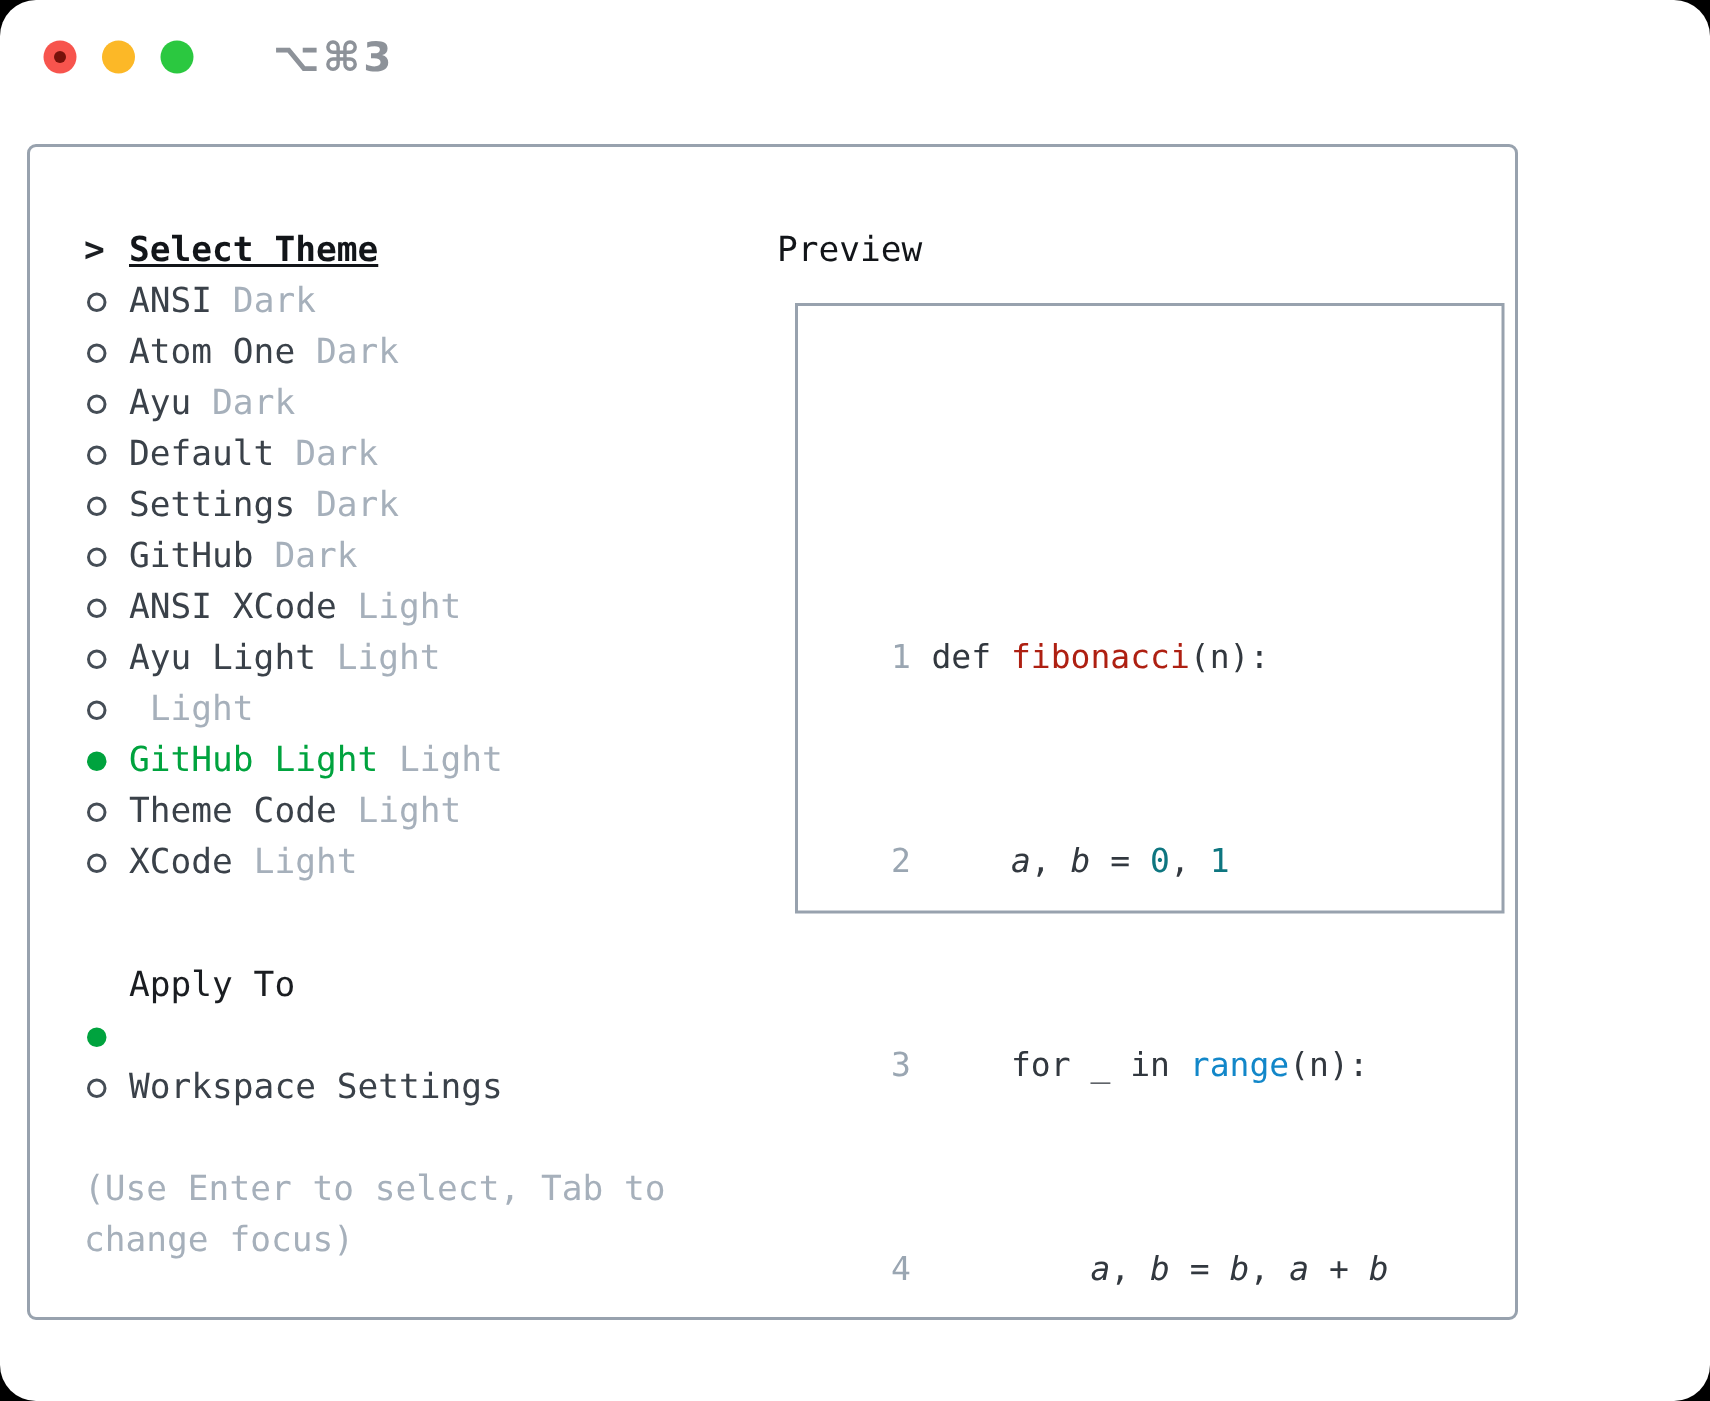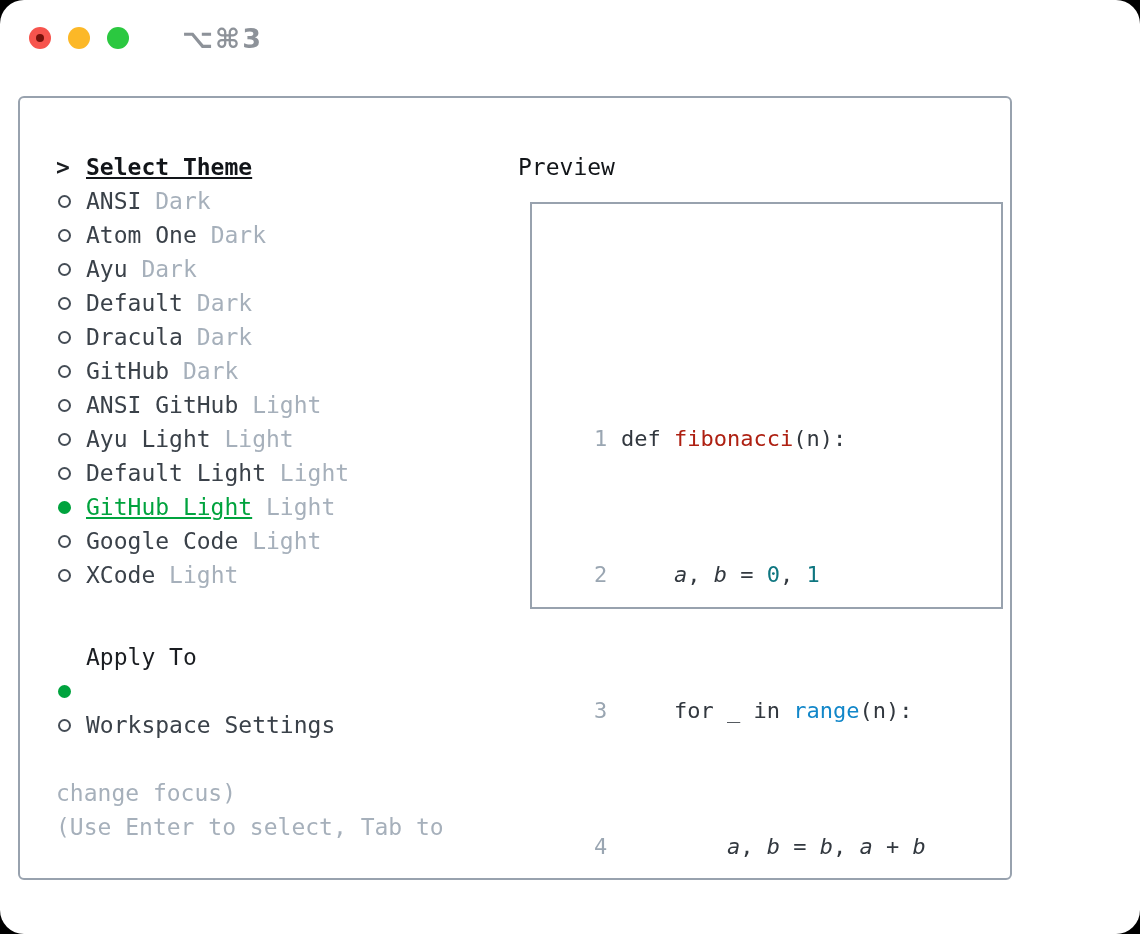--- a/index.html
+++ b/index.html
@@ -42,21 +42,21 @@
   }
   
   .left-col{position:absolute;left:36px;top:52px;font-size:23px;color:var(--list-ink);}
   .row{display:flex;align-items:center;height:34px;white-space:pre;}
   .icon-cell{width:30px;display:flex;align-items:center;flex:none;}
   .radio{width:13px;height:13px;border:2px solid #454d56;border-radius:50%;box-sizing:border-box;margin-left:2px;}
   .radio.sel{background:var(--sel-green);border-color:var(--sel-green);}
   .prompt{font-weight:700;color:#1b1e22;font-size:23px;}
   .hdr{font-weight:700;color:var(--header-ink);text-decoration:underline;}
   .variant{color:var(--muted);}
-  .row.selected .label{color:var(--sel-green);text-decoration:underline;}
+  .row.selected .label{color:var(--sel-green);}
   .apply-hdr{margin-top:48px;color:#1a1d21;}
   .hint{margin-top:34px;color:var(--muted);}
   
   .preview-hdr{position:absolute;left:498px;top:52px;height:34px;display:flex;align-items:center;
     font-size:23px;font-weight:400;color:var(--header-ink);}
   .preview-box{
     position:absolute;left:510px;top:104px;width:473px;height:407px;
     border:2px solid var(--border);box-sizing:border-box;background:#fff;
   }
   .code{position:absolute;left:9px;top:48px;font-size:22px;line-height:34px;white-space:pre;color:var(--ink);}
@@ -104,51 +104,51 @@
     <span class="label">Ayu</span><span class="variant"> Dark</span>
   </div>
 
   <div class="row">
     <span class="icon-cell"><span class="radio"></span></span>
     <span class="label">Default</span><span class="variant"> Dark</span>
   </div>
 
   <div class="row">
     <span class="icon-cell"><span class="radio"></span></span>
-    <span class="label">Dracula</span><span class="variant"> Dark</span>
+    <span class="label">Settings</span><span class="variant"> Dark</span>
   </div>
 
   <div class="row">
     <span class="icon-cell"><span class="radio"></span></span>
     <span class="label">GitHub</span><span class="variant"> Dark</span>
   </div>
 
   <div class="row">
     <span class="icon-cell"><span class="radio"></span></span>
-    <span class="label">ANSI GitHub</span><span class="variant"> Light</span>
+    <span class="label">ANSI XCode</span><span class="variant"> Light</span>
   </div>
 
   <div class="row">
     <span class="icon-cell"><span class="radio"></span></span>
     <span class="label">Ayu Light</span><span class="variant"> Light</span>
   </div>
 
   <div class="row">
     <span class="icon-cell"><span class="radio"></span></span>
-    <span class="label">Default Light</span><span class="variant"> Light</span>
+    <span class="variant"> Light</span>
   </div>
 
   <div class="row selected">
     <span class="icon-cell"><span class="radio sel"></span></span>
     <span class="label">GitHub Light</span><span class="variant"> Light</span>
   </div>
 
   <div class="row">
     <span class="icon-cell"><span class="radio"></span></span>
-    <span class="label">Google Code</span><span class="variant"> Light</span>
+    <span class="label">Theme Code</span><span class="variant"> Light</span>
   </div>
 
   <div class="row">
     <span class="icon-cell"><span class="radio"></span></span>
     <span class="label">XCode</span><span class="variant"> Light</span>
   </div>
 </div>
 
       <div class="row apply-hdr">
         <span class="icon-cell"></span>
@@ -160,22 +160,22 @@
     <span class="variant"></span>
   </div>
 
   <div class="row">
     <span class="icon-cell"><span class="radio"></span></span>
     <span class="label">Workspace Settings</span><span class="variant"></span>
   </div>
 </div>
 
       <div class="hint">
+        <div class="row">(Use Enter to select, Tab to</div>
         <div class="row">change focus)</div>
-        <div class="row">(Use Enter to select, Tab to</div>
       </div>
     </div>
 
     <div class="preview-hdr">Preview</div>
 
     <div class="preview-box">
       <div class="code">
         <div id="py-block">
   <div class="code-line">
     <span class="ln">1</span><span class="segs"><span class="seg-keyword">def </span><span class="seg-function">fibonacci</span><span class="seg-plain">(n):</span></span>

